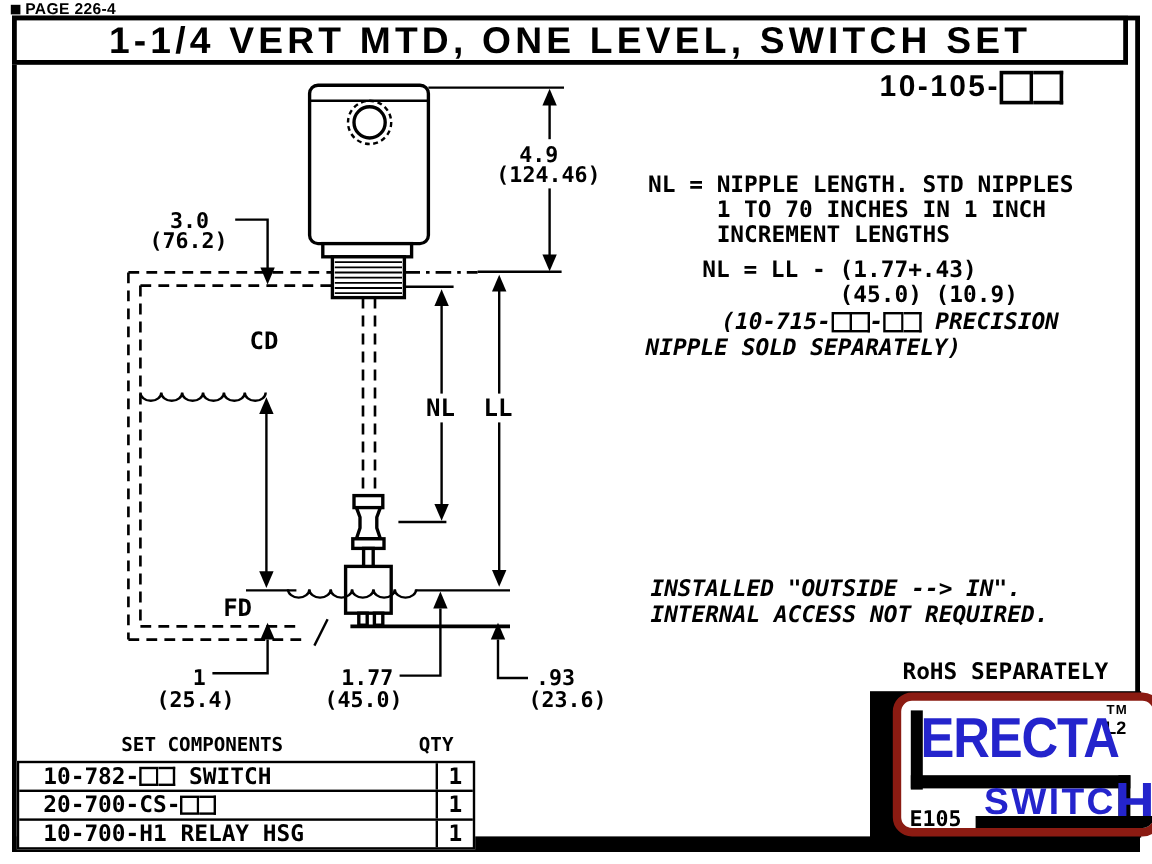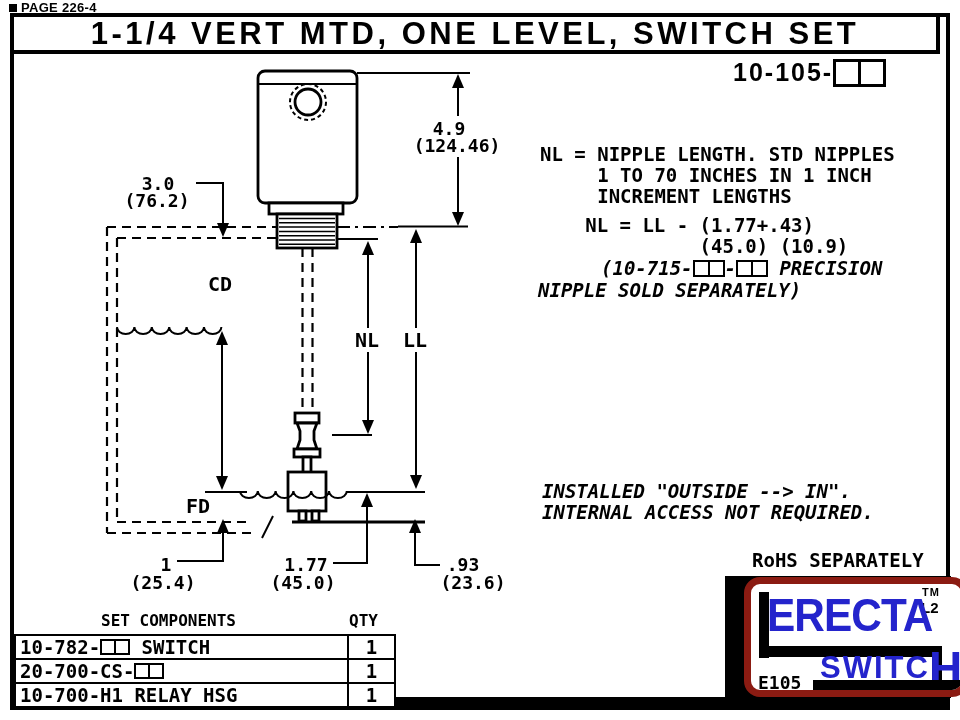--- a/index.html
+++ b/index.html
@@ -41,21 +41,21 @@
   svg .dt{font-size:18px;text-anchor:middle;}
   svg .lt{font-size:20px;text-anchor:middle;}
 
   
   .tbl-head{left:2px;top:611px;width:382px;display:flex;z-index:4;
     font-family:"DejaVu Sans Mono","Liberation Mono",monospace;font-weight:bold;font-size:16px;}
   .tbl-head .c1{width:333px;text-align:center;}
   .tbl-head .c2{flex:1;text-align:left;margin-left:14px;}
   .tbl{left:14px;top:634px;width:382px;border:2.5px solid #000;box-sizing:border-box;z-index:4;
     font-family:"DejaVu Sans Mono","Liberation Mono",monospace;font-weight:bold;font-size:19px;background:#fff;}
-  .tbl .row{display:flex;height:22px;align-items:center;}
+  .tbl .row{display:flex;height:22px;align-items:center;padding-left:16px;}
   .tbl .row+.row{border-top:2.5px solid #000;}
   .tbl .c1{width:333px;display:flex;align-items:center;padding-left:4px;box-sizing:border-box;
     border-right:2.5px solid #000;height:100%;white-space:pre;}
   .tbl .c2{flex:1;text-align:center;}
 
   
   .logo{left:725px;top:576px;width:226px;height:122px;background:#000;z-index:5;}
   .logo-frame{position:absolute;left:19px;top:1px;width:224px;height:120px;box-sizing:border-box;
     border:7px solid #8b1b12;border-radius:16px;background:#fff;overflow:hidden;}
   .logo-frame>.abs{position:absolute;}

